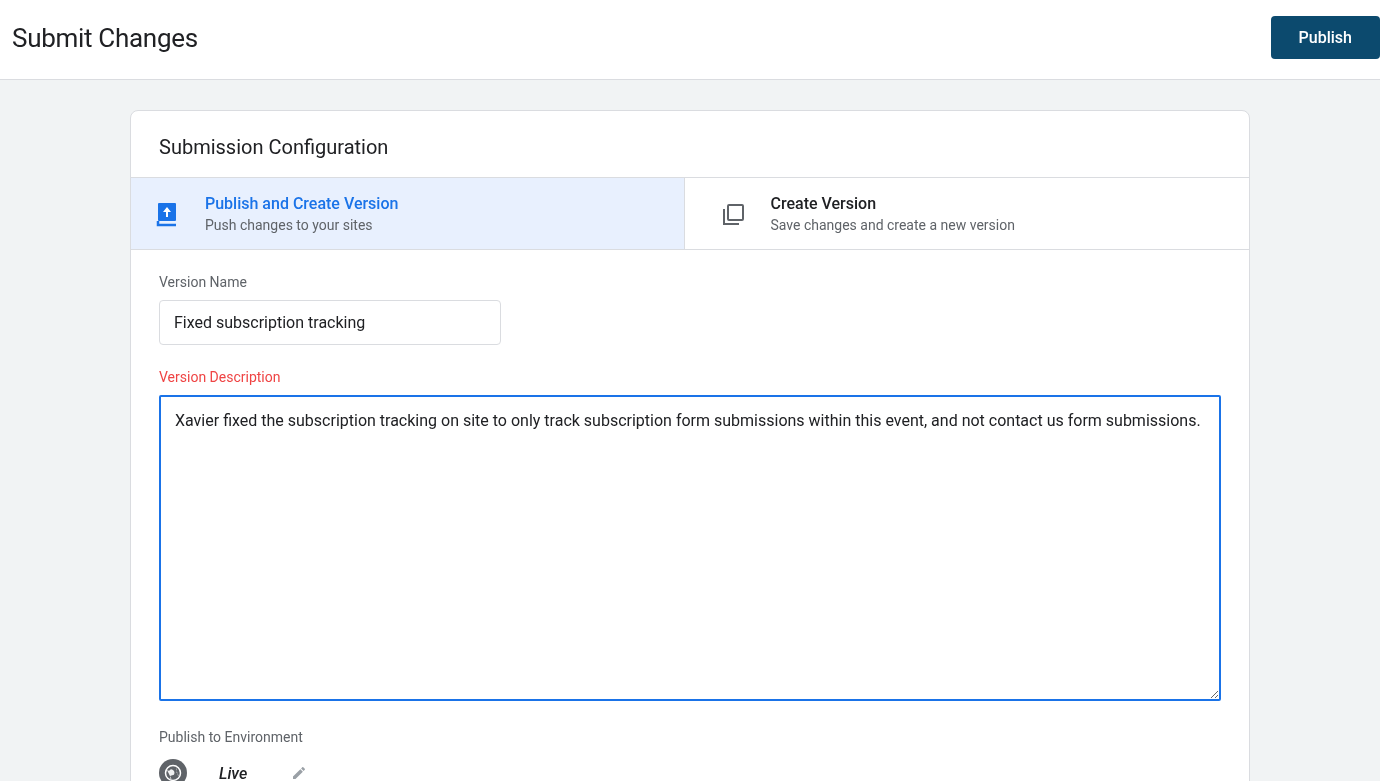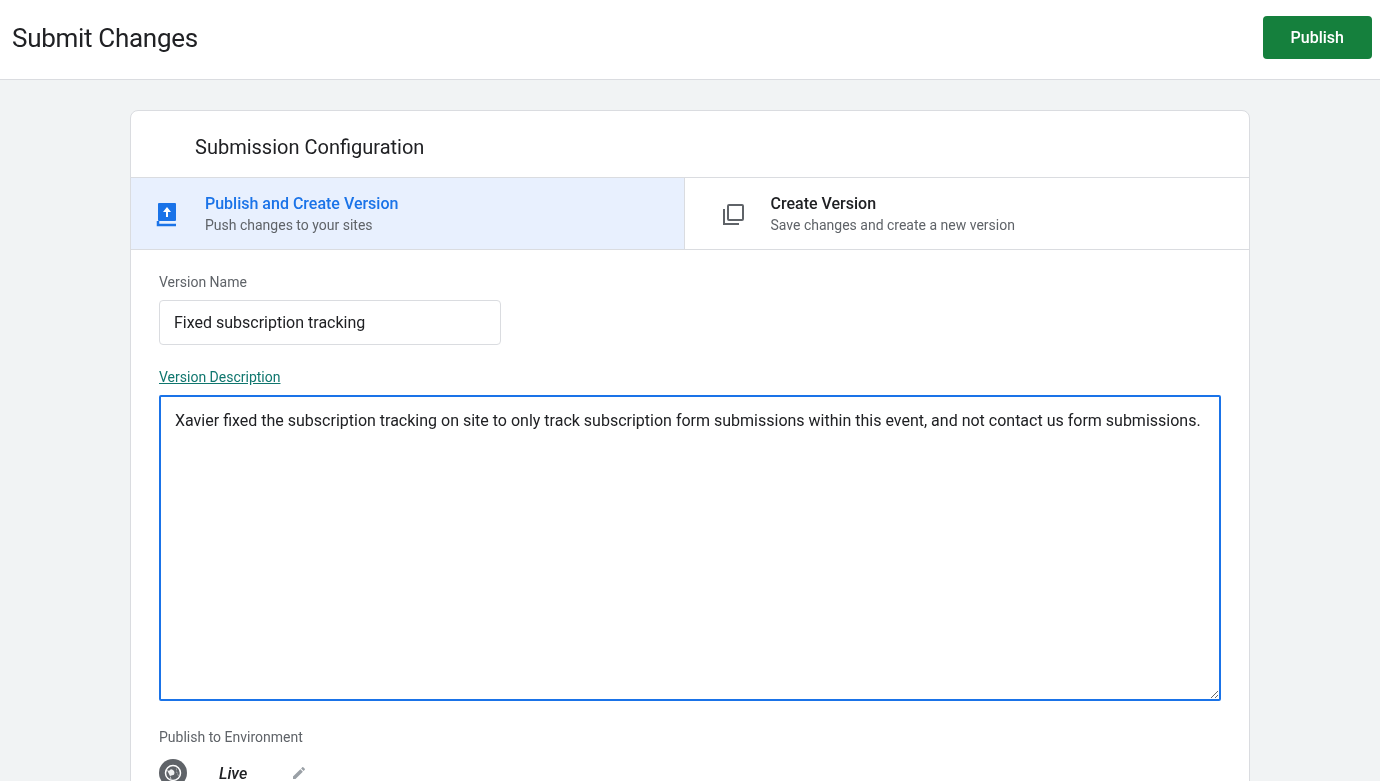--- a/index.html
+++ b/index.html
@@ -10,31 +10,31 @@
     body {
       font-family: 'Google Sans', Roboto, Arial, sans-serif;
       background: #f1f3f4;
       color: #202124;
     }
     .header {
       background: #fff;
       display: flex;
       justify-content: space-between;
       align-items: center;
-      padding: 16px 8px 20px 12px;
+      padding: 16px 0 20px 12px;
       border-bottom: 1px solid #dadce0;
     }
     .page-title {
       font-size: 26px;
       font-weight: 400;
       letter-spacing: -0.3px;
       color: #202124;
     }
     .publish-btn {
-      background: #15803d;
+      background: #0c4a6e;
       color: #fff;
       border: none;
       border-radius: 4px;
       padding: 12px 28px;
       font-size: 16px;
       font-weight: 500;
       cursor: pointer;
       font-family: inherit;
     }
     .main {
@@ -47,21 +47,20 @@
       border: 1px solid #dadce0;
       border-radius: 8px;
       width: 1120px;
       overflow: hidden;
     }
     .card-title {
       font-size: 20px;
       font-weight: 400;
       padding: 24px 28px 18px 28px;
       color: #202124;
-      margin-left: 36px;
     }
     .tabs {
       display: flex;
       border-top: 1px solid #dadce0;
       border-bottom: 1px solid #dadce0;
     }
     .tab {
       flex: 1;
       display: flex;
       align-items: center;
@@ -104,22 +103,21 @@
     .card-body {
       padding: 24px 28px 28px 28px;
     }
     .field-label {
       font-size: 14px;
       color: #5f6368;
       margin-bottom: 10px;
       display: block;
     }
     .field-label.focused {
-      color: #0f766e;
-      text-decoration: underline;
+      color: #ef4444;
     }
     .text-input {
       border: 1px solid #dadce0;
       border-radius: 4px;
       padding: 12px 14px;
       font-size: 16px;
       font-family: inherit;
       color: #202124;
       width: 342px;
       outline: none;

